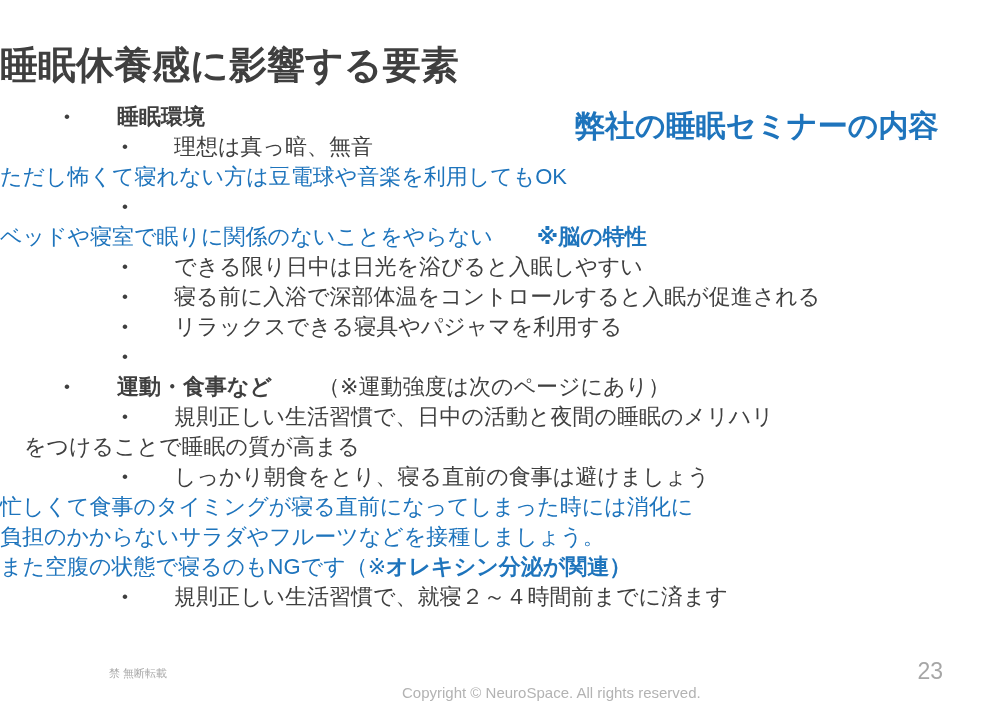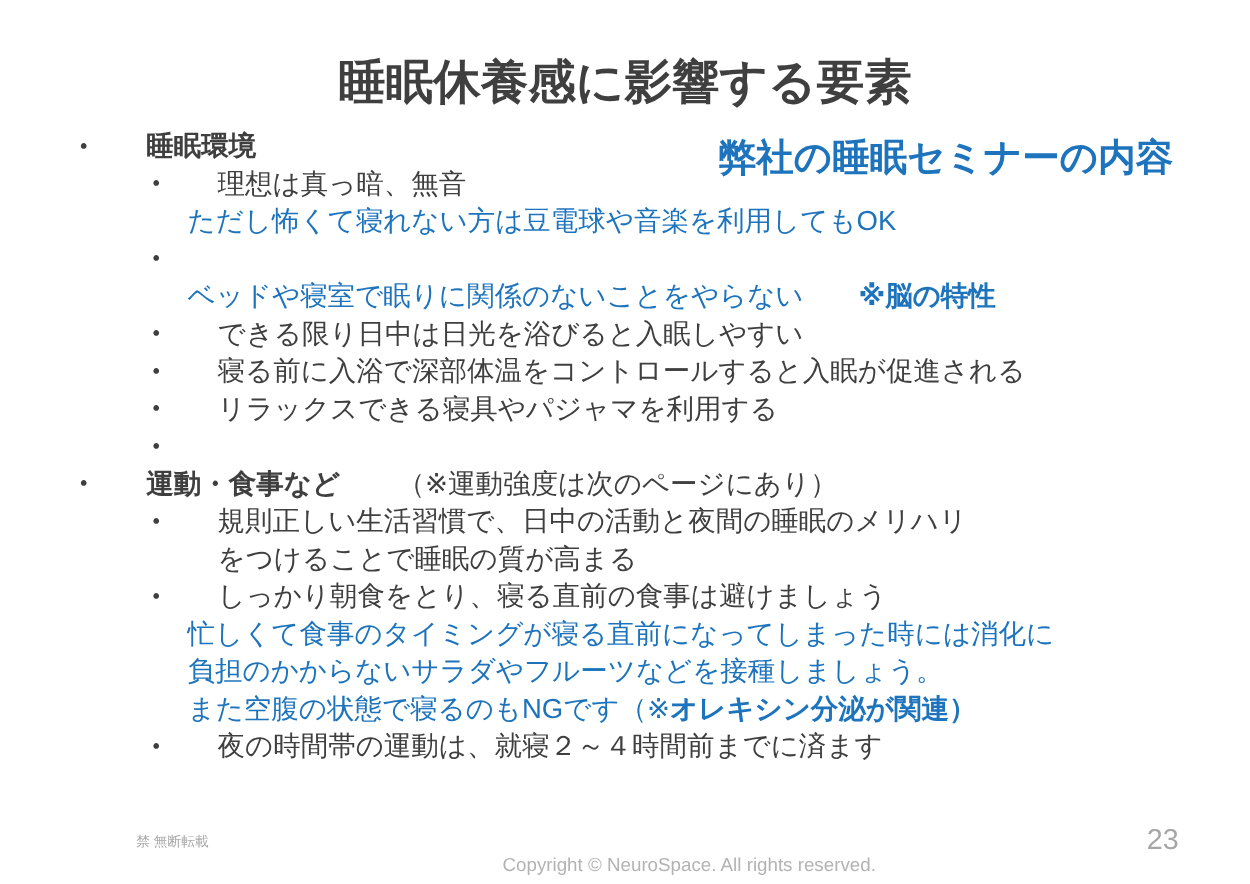--- a/index.html
+++ b/index.html
@@ -16,21 +16,20 @@
     font-family: "Liberation Sans", "DejaVu Sans", sans-serif;
     --dark: #3f3f3f;
     --blue: #1e74bc;
     --gray: #a6a6a6;
   }
   .slide-title {
     position: absolute;
     top: 40px;
     left: 0;
     width: 1000px;
-    text-align: center;
     font-size: 38px;
     font-weight: bold;
     color: var(--dark);
     letter-spacing: 0px;
     white-space: pre;
   }
   .annotation {
     position: absolute;
     left: 575px;
     top: 106px;
@@ -56,21 +55,21 @@
   .line .bullet {
     position: absolute;
     top: 0;
     font-size: 17px;
     color: var(--dark);
   }
   .lv1 { padding-left: 93px; }
   .lv1 .bullet { left: 64px; }
   .lv2 { padding-left: 150px; }
   .lv2 .bullet { left: 122px; }
-  .lv0 { padding-left: 150px; }
+  .lv0 { }
   .seg.dark { color: var(--dark); margin-left: 24px; }
   .seg.blue { color: var(--blue); }
   .seg.bold { font-weight: bold; }
   .footer-left {
     position: absolute;
     left: 85px;
     top: 666px;
     font-size: 11px;
     color: #a9a9a9;
     white-space: pre;
@@ -111,21 +110,21 @@
       <div class="line lv2"><span class="bullet">•</span><span class="seg dark">寝る前に入浴で深部体温をコントロールすると入眠が促進される</span></div>
       <div class="line lv2"><span class="bullet">•</span><span class="seg dark">リラックスできる寝具やパジャマを利用する</span></div>
       <div class="line lv2"><span class="bullet">•</span></div>
       <div class="line lv1"><span class="bullet">•</span><span class="seg dark bold">運動・食事など</span><span class="seg dark">　（※運動強度は次のページにあり）</span></div>
       <div class="line lv2"><span class="bullet">•</span><span class="seg dark">規則正しい生活習慣で、日中の活動と夜間の睡眠のメリハリ</span></div>
       <div class="line lv0"><span class="seg dark">をつけることで睡眠の質が高まる</span></div>
       <div class="line lv2"><span class="bullet">•</span><span class="seg dark">しっかり朝食をとり、寝る直前の食事は避けましょう</span></div>
       <div class="line lv0"><span class="seg blue">忙しくて食事のタイミングが寝る直前になってしまった時には消化に</span></div>
       <div class="line lv0"><span class="seg blue">負担のかからないサラダやフルーツなどを接種しましょう。</span></div>
       <div class="line lv0"><span class="seg blue">また空腹の状態で寝るのもNGです（※</span><span class="seg blue bold">オレキシン分泌が関連）</span></div>
-      <div class="line lv2"><span class="bullet">•</span><span class="seg dark">夜の時間帯の運動は、就寝２～４時間前までに済ます</span></div>
+      <div class="line lv2"><span class="bullet">•</span><span class="seg dark">規則正しい生活習慣で、就寝２～４時間前までに済ます</span></div>
     </div>
 
   <div class="footer-left">禁 無断転載</div>
 
   <div class="footer-center">Copyright © NeuroSpace. All rights reserved.</div>
 
   <div class="page-number">23</div>
 </div>
 
 </body></html>

